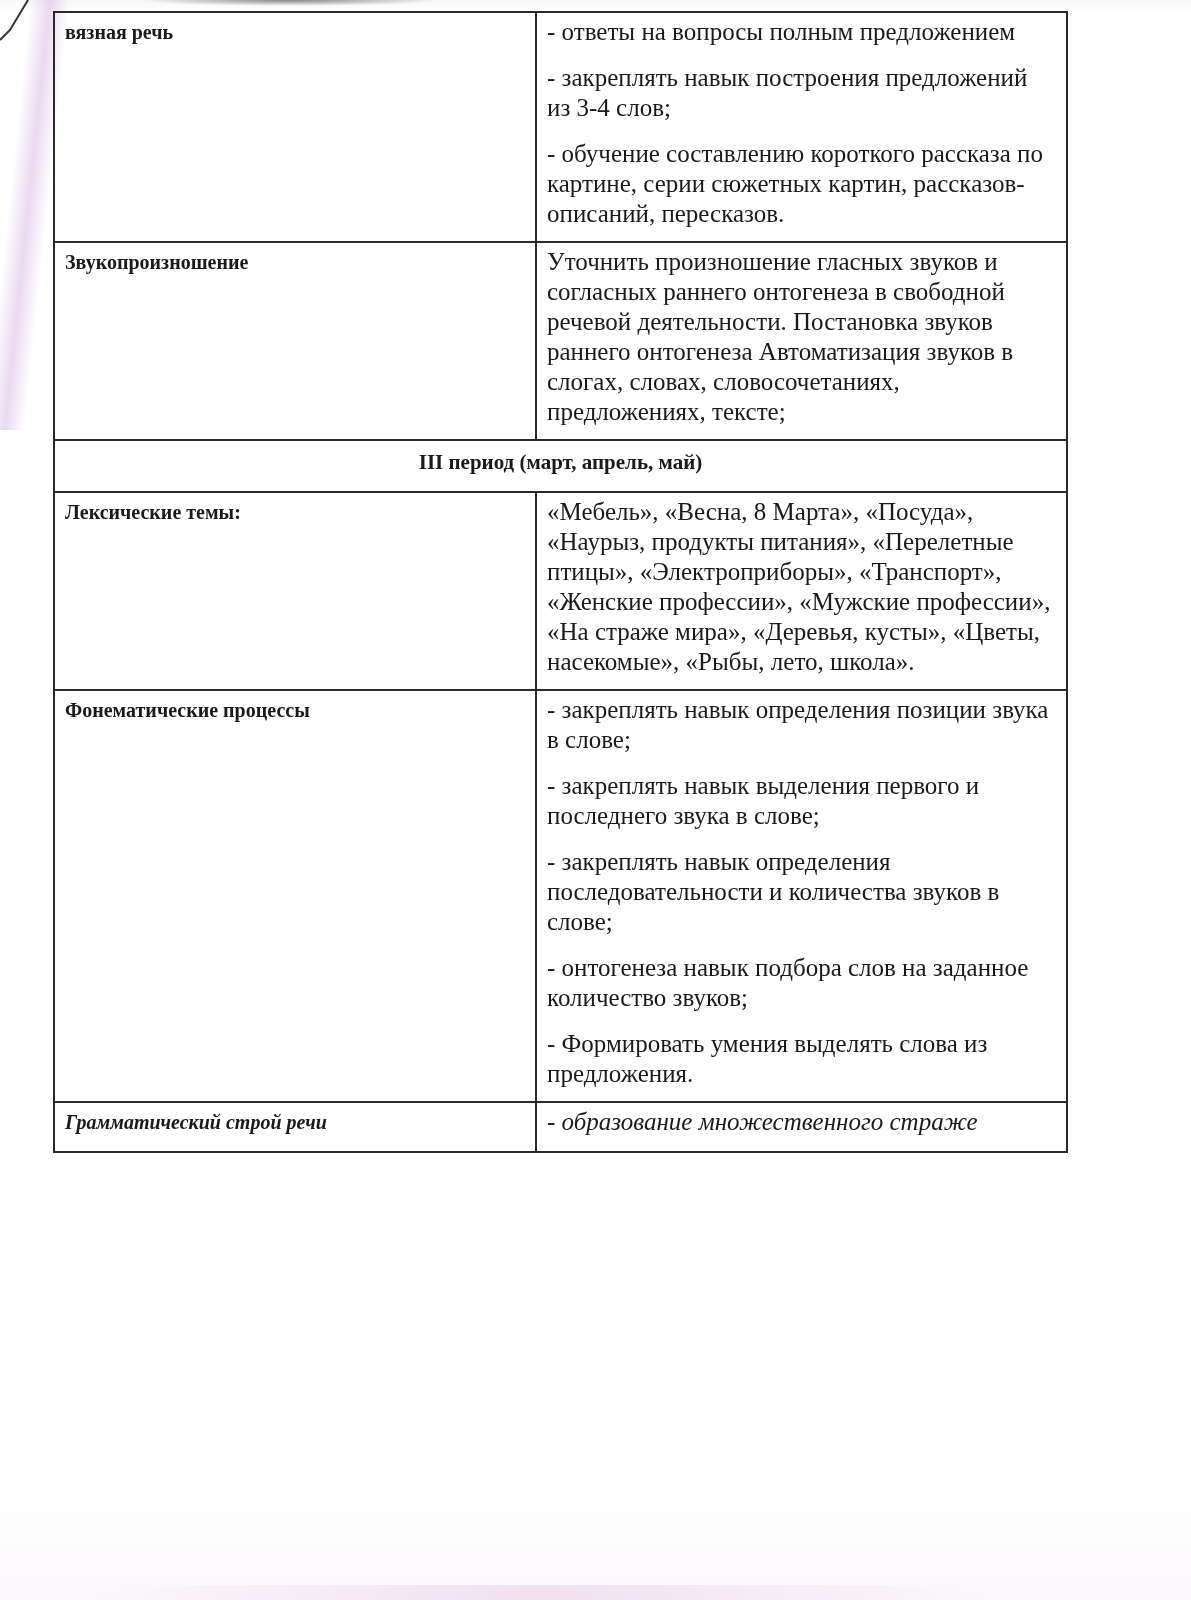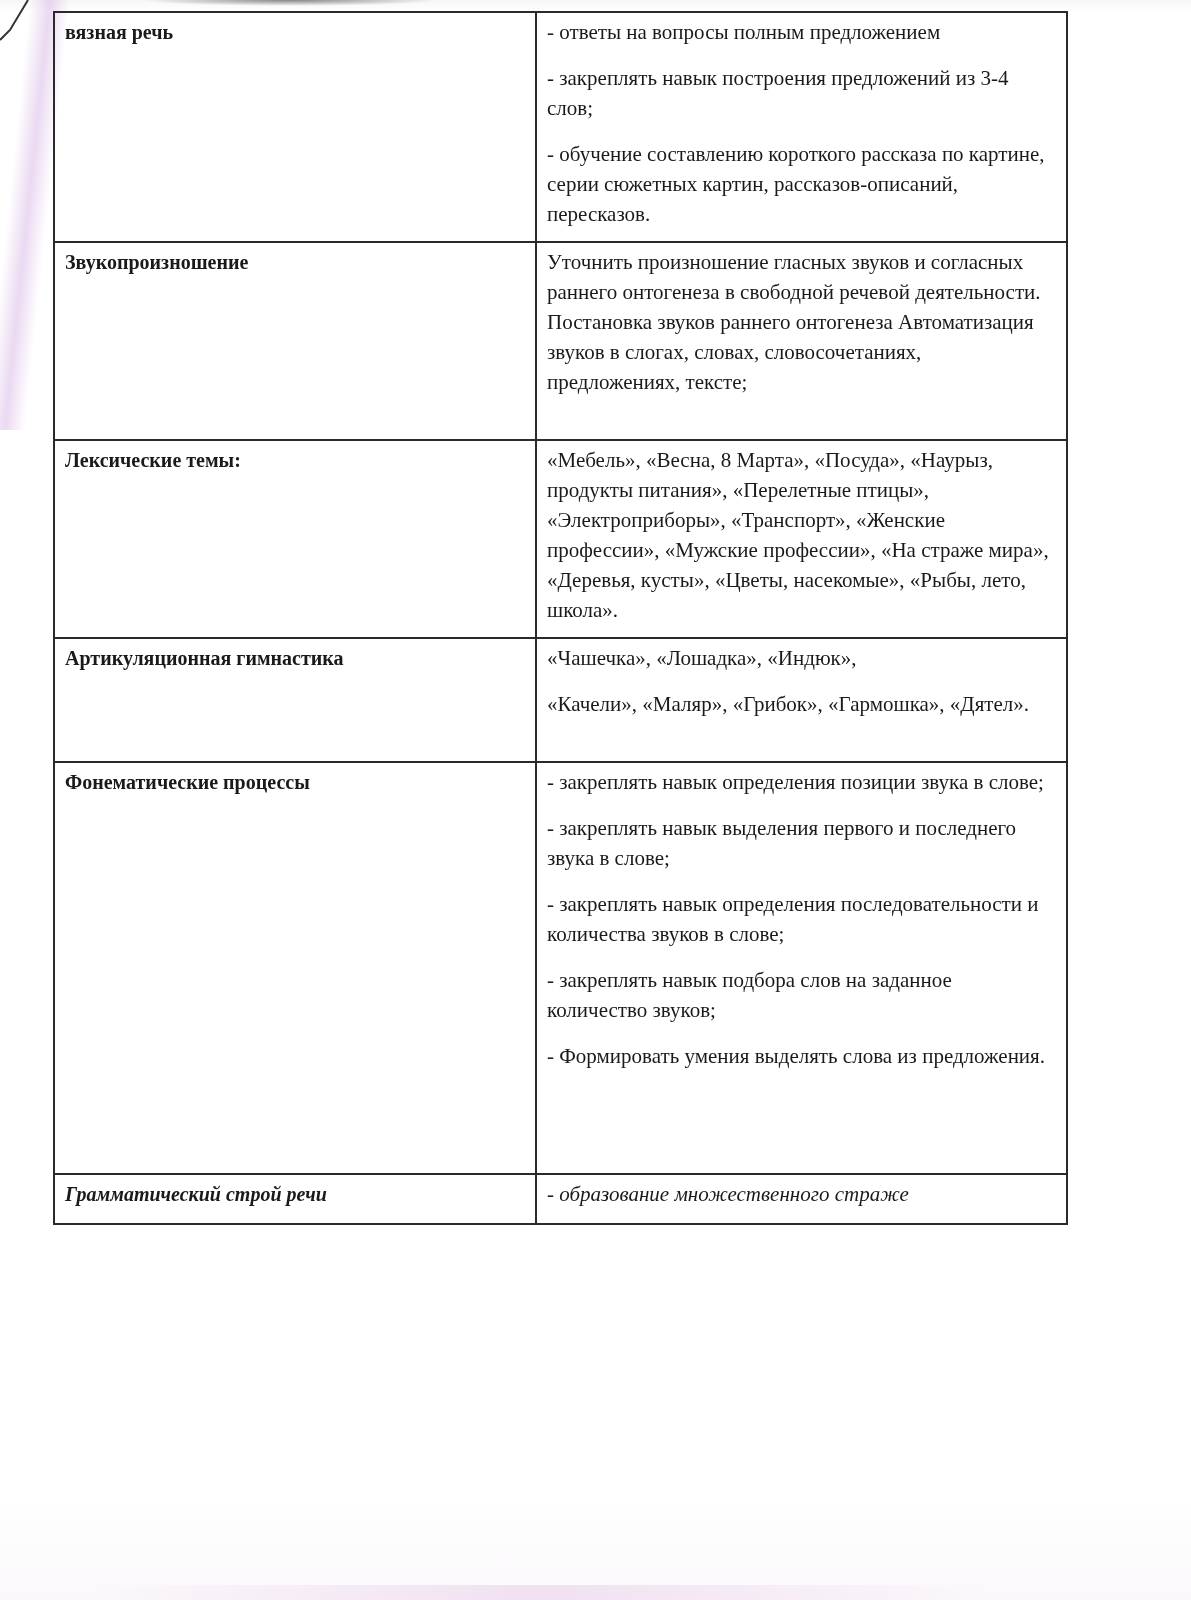--- a/index.html
+++ b/index.html
@@ -47,21 +47,21 @@
     left: 53px;
     top: 11px;
     width: 1015px;
     border-collapse: collapse;
     table-layout: fixed;
   }
   table.plan td {
     border: 2px solid #2a2a2a;
     vertical-align: top;
     padding: 4px 10px 6px 10px;
-    font-size: 21px;
+    font-size: 25px;
     line-height: 30px;
   }
   table.plan td.label {
     width: 460px;
     font-weight: bold;
     font-size: 20px;
   }
   table.plan td.content p {
     margin: 0 0 16px 0;
   }
@@ -108,40 +108,36 @@
           <p>- закреплять навык построения предложений из 3-4 слов;</p>
           <p>- обучение составлению короткого рассказа по картине, серии сюжетных картин, рассказов-описаний, пересказов.</p>
         </td>
       </tr>
       <tr class="row-zvuk">
         <td class="label">Звукопроизношение</td>
         <td class="content">
           <p>Уточнить произношение гласных звуков и согласных раннего онтогенеза в свободной речевой деятельности. Постановка звуков раннего онтогенеза Автоматизация звуков в слогах, словах, словосочетаниях, предложениях, тексте;</p>
         </td>
       </tr>
+      <tr>
+        <td class="period" colspan="2">III период (март, апрель, май)</td>
+      </tr>
       <tr class="row-lex">
         <td class="label">Лексические темы:</td>
         <td class="content">
           <p>«Мебель», «Весна, 8 Марта», «Посуда», «Наурыз, продукты питания»,  «Перелетные птицы», «Электроприборы», «Транспорт», «Женские профессии», «Мужские профессии», «На страже мира», «Деревья, кусты», «Цветы, насекомые», «Рыбы, лето, школа».</p>
-        </td>
-      </tr>
-      <tr class="row-artic">
-        <td class="label">Артикуляционная гимнастика</td>
-        <td class="content">
-          <p> «Чашечка», «Лошадка», «Индюк»,</p>
-          <p>«Качели», «Маляр», «Грибок», «Гармошка», «Дятел».</p>
         </td>
       </tr>
       <tr class="row-fonem">
         <td class="label">Фонематические процессы</td>
         <td class="content">
           <p>- закреплять навык определения позиции звука в слове;</p>
           <p>- закреплять навык выделения первого и последнего звука в слове;</p>
           <p>- закреплять навык определения последовательности и количества звуков в слове;</p>
-          <p>- закреплять навык подбора слов на заданное количество звуков;</p>
+          <p>- онтогенеза навык подбора слов на заданное количество звуков;</p>
           <p>- Формировать умения выделять слова из предложения.</p>
         </td>
       </tr>
       <tr class="row-gram">
         <td class="label">Грамматический строй речи</td>
         <td class="content">
           <p>- образование множественного страже</p>
         </td>
       </tr>
     </tbody>

